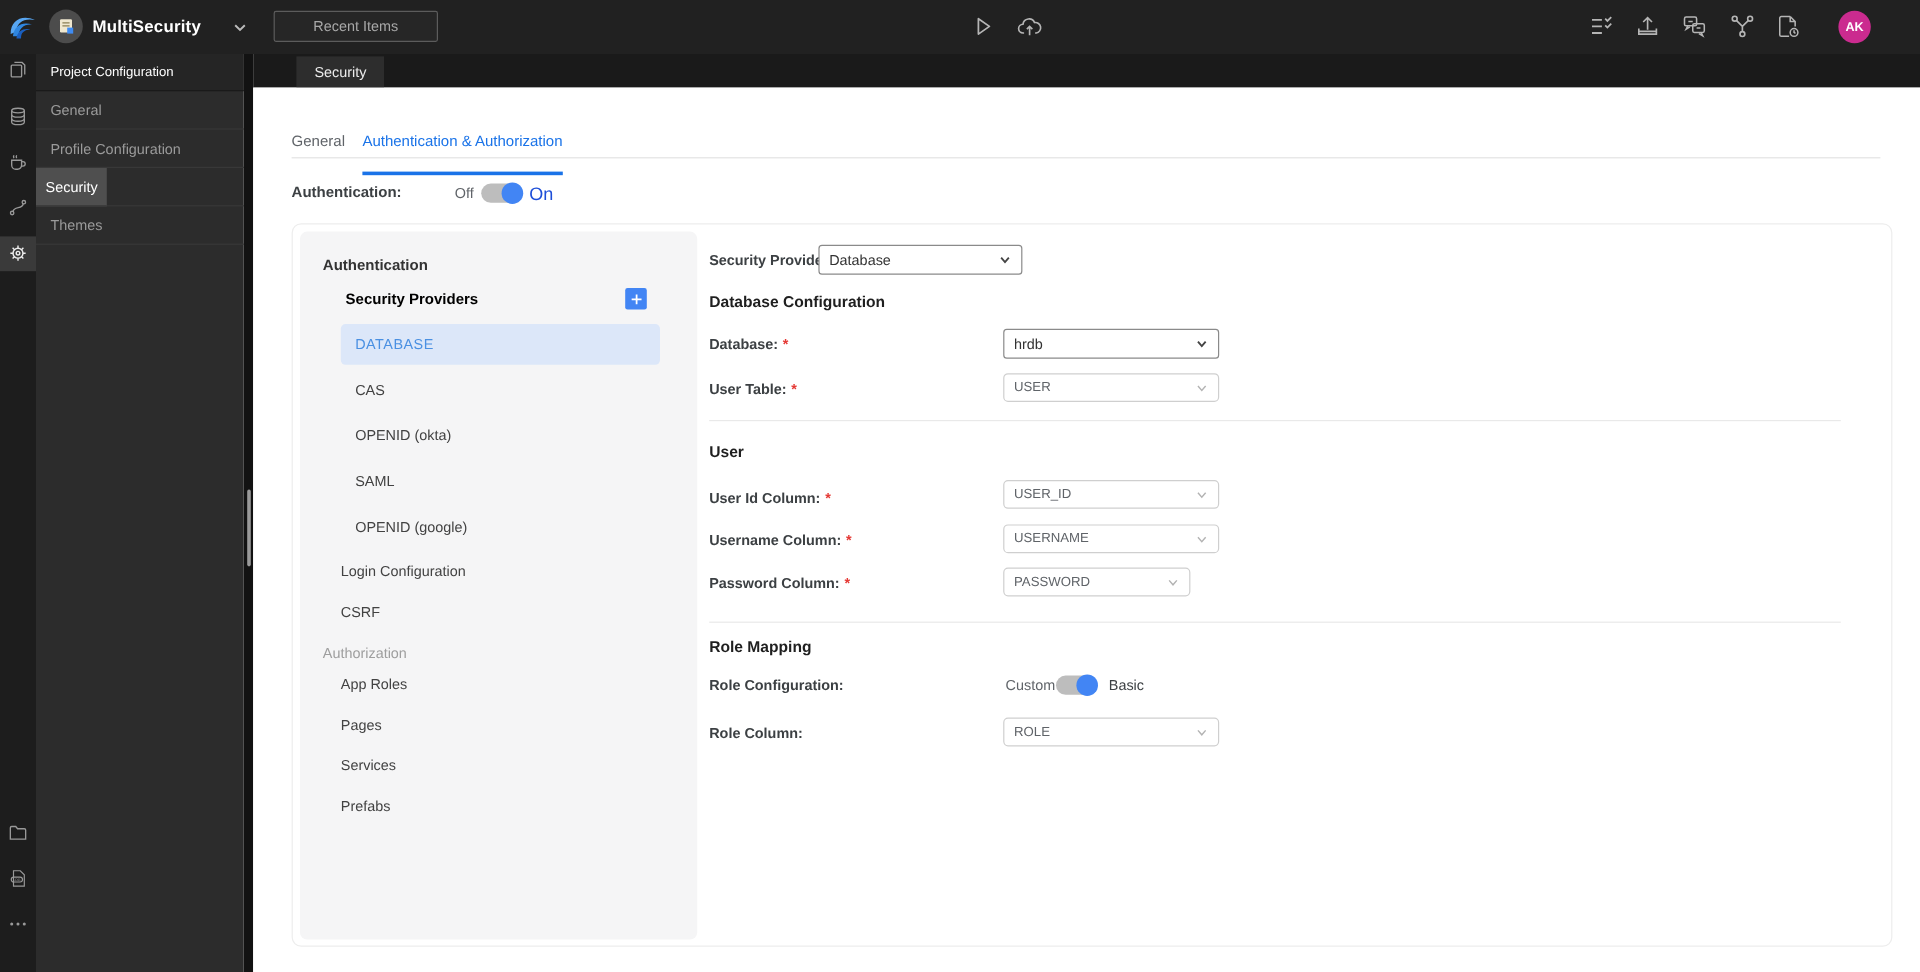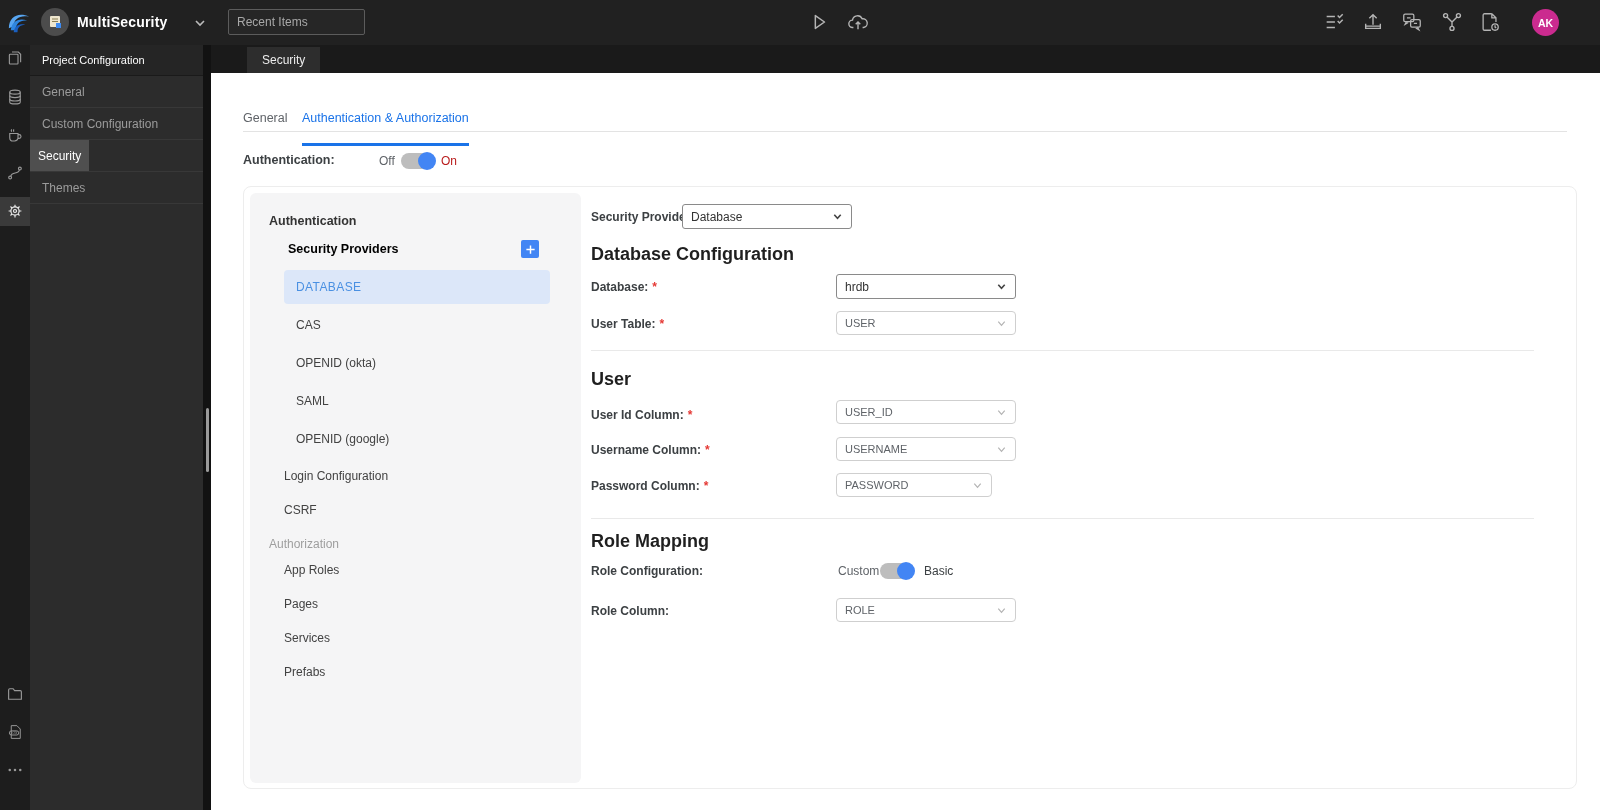--- a/index.html
+++ b/index.html
@@ -6,21 +6,21 @@
   html,body { width:1600px; height:810px; }
   body { position:relative; background:#fff; font-family:"Liberation Sans", sans-serif; overflow:hidden; }
   svg { display:block; }
 
   
   .topbar { position:absolute; left:0; top:0; width:1600px; height:45px; background:#212121; z-index:5; }
   .logo { position:absolute; left:5px; top:9px; width:27px; height:27px; }
   .proj-icon { position:absolute; left:41px; top:8px; width:28px; height:28px; border-radius:50%; background:#4c4c4c; display:flex; align-items:center; justify-content:center; }
   .proj-name { position:absolute; left:77px; top:14px; color:#ffffff; font-size:14px; font-weight:bold; letter-spacing:.2px; }
   .proj-chevron { position:absolute; left:192px; top:15px; width:16px; height:16px; cursor:pointer; }
-  .recent { position:absolute; left:228px; top:9px; width:137px; height:26px; background:#262626; border:1px solid #5c5c5c; border-radius:2px; color:#a8a8a8; font-size:12px; padding:0 8px; outline:none; font-family:inherit; }
+  .recent { position:absolute; left:228px; top:9px; width:137px; height:26px; background:#262626; border:1px solid #5c5c5c; border-radius:2px; color:#a8a8a8; font-size:12px; padding:0 8px; outline:none; font-family:inherit;text-align:center; }
   .recent::placeholder { color:#a8a8a8; }
   .tb-icon { position:absolute; top:11px; width:22px; height:22px; cursor:pointer; }
   .avatar { position:absolute; left:1532px; top:9px; width:27px; height:27px; border-radius:50%; background:#cb2b8f; color:#fff; font-size:10.5px; font-weight:bold; display:flex; align-items:center; justify-content:center; cursor:pointer; }
 
   
   .rail { position:absolute; left:0; top:45px; width:30px; height:765px; background:#1d1d1d; }
   .ri { position:absolute; left:6px; width:18px; height:18px; cursor:pointer; }
   .ri-cell-active { position:absolute; left:0; top:152px; width:30px; height:29px; background:#3a3a3a; }
 
   
@@ -39,40 +39,40 @@
 
   
   .content { position:absolute; left:211px; top:73px; width:1389px; height:737px; background:#fff; }
   .tab { position:absolute; top:38px; font-size:12.5px; cursor:pointer; }
   .tab-general { left:32px; color:#5f6368; }
   .tab-auth { left:91px; color:#1a73e8; padding-bottom:18px; border-bottom:3px solid #1a73e8; }
   .tabs-hr { position:absolute; left:32px; top:58px; width:1324px; height:1px; background:#e3e3e3; }
 
   .auth-label { position:absolute; left:32px; top:80px; font-size:12.5px; color:#3c4043; font-weight:bold; }
   .lbl-off { position:absolute; left:168px; top:81px; font-size:12px; color:#5f6368; }
-  .lbl-on  { position:absolute; left:230px; top:81px; font-size:12px; color:#b91c1c; }
+  .lbl-on  { position:absolute; left:230px; top:81px; font-size:15px; color:#1d4ed8; }
   .toggle { position:absolute; width:34px; height:16px; border-radius:8px; background:#bdbdbd; cursor:pointer; }
   .toggle .knob { position:absolute; right:-1px; top:-1px; width:18px; height:18px; border-radius:50%; background:#4285f4; }
   .toggle-auth { left:190px; top:80px; }
 
   
   .card { position:absolute; left:32px; top:113px; width:1334px; height:603px; border:1px solid #ededed; border-radius:8px; background:#fff; }
   .gray-panel { position:absolute; left:6px; top:6px; width:331px; height:590px; background:#f5f5f6; border-radius:6px; }
 
   .p-h1 { position:absolute; left:25px; font-size:12.5px; font-weight:bold; color:#333; }
   .p-h2 { position:absolute; left:44px; font-size:12.5px; font-weight:bold; color:#000000; }
   .p-item { position:absolute; font-size:12px; color:#424242; cursor:pointer; }
   .p-sec { position:absolute; left:25px; font-size:12px; color:#9e9e9e; }
   .p-pill { position:absolute; left:40px; top:83px; width:266px; height:34px; background:#dce7f9; border-radius:4px; line-height:34px; padding-left:12px; color:#4a90e2; font-size:12px; letter-spacing:.4px; cursor:pointer; }
   .p-plus { position:absolute; left:277px; top:53px; width:18px; height:18px; background:#4285f4; border-radius:2px; display:flex; align-items:center; justify-content:center; cursor:pointer; }
 
   
   .f-label { position:absolute; left:347px; font-size:12px; color:#3c4043; font-weight:bold; }
   .f-req { color:#e53935; margin-left:4px; font-weight:bold; }
-  .f-title { position:absolute; left:347px; font-size:18px; font-weight:bold; color:#1f1f1f;text-align:center; }
+  .f-title { position:absolute; left:347px; font-size:13px; font-weight:bold; color:#1f1f1f;text-align:center; }
   .f-sep { position:absolute; left:347px; width:943px; height:1px; background:#e9e9e9; }
   .sel { position:absolute; background:#fff; display:flex; align-items:center; justify-content:space-between; padding:0 8px; cursor:pointer; }
   .sel-native { border:1px solid #8a8a8a; border-radius:3px; font-size:12px; color:#333; }
   .sel-custom { border:1px solid #cfcfcf; border-radius:4px; font-size:11px; color:#5f6368; }
   .rc-left  { position:absolute; left:594px; top:377px; font-size:12px; color:#5f6368; }
   .rc-right { position:absolute; left:680px; top:377px; font-size:12px; color:#3c4043; }
   .toggle-role { left:636px; top:376px; }
 </style>
 </head>
 <body>
@@ -207,21 +207,21 @@
         <circle cx="5" cy="12" r="1.7"></circle>
         <circle cx="12" cy="12" r="1.7"></circle>
         <circle cx="19" cy="12" r="1.7"></circle>
       </svg>
   </span>
 </div>
 
 <div class="sidebar">
   <div class="sb-header">Project Configuration</div>
   <div class="sb-item">General</div>
-  <div class="sb-item">Custom Configuration</div>
+  <div class="sb-item">Profile Configuration</div>
   <div class="sb-item sel">Security</div>
   <div class="sb-item">Artifacts</div>
   <div class="sb-item">Themes</div>
 </div>
 
 <div class="strip">
   <span class="handle"></span>
 </div>
 
 <div class="tabstrip">

